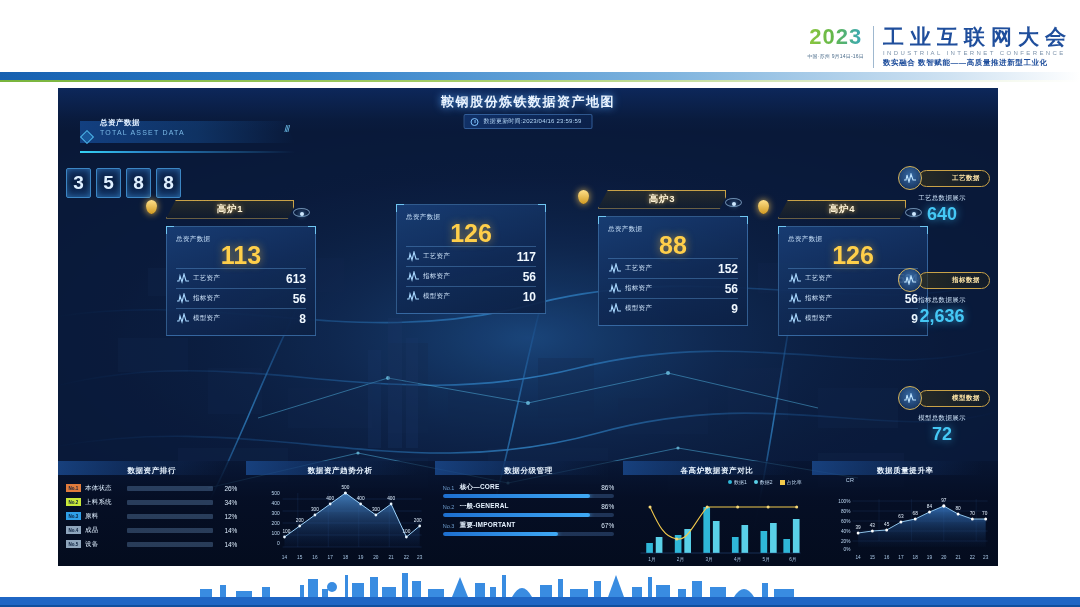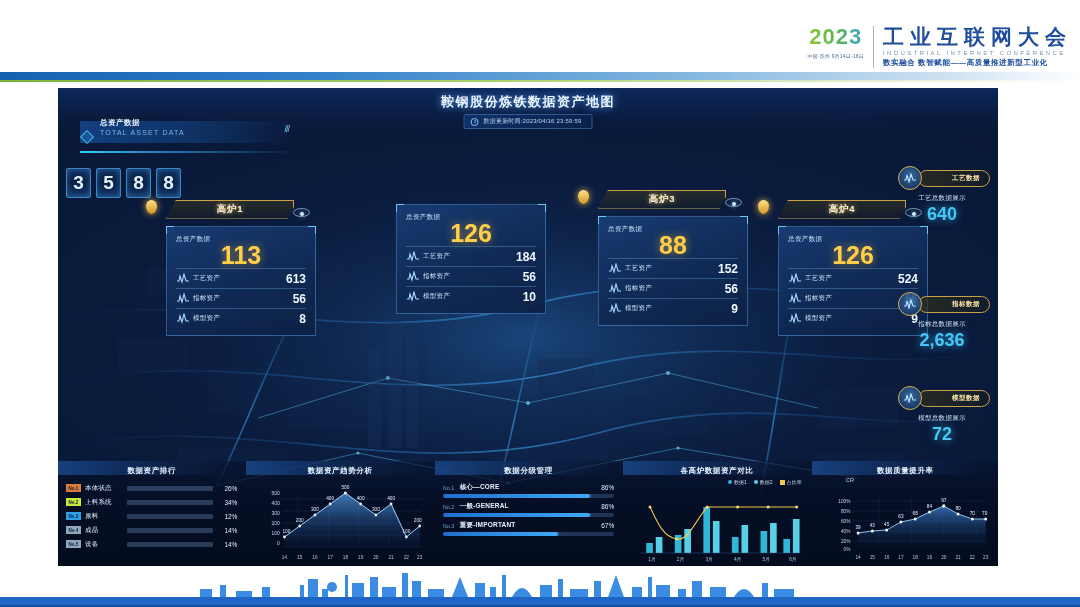--- a/index.html
+++ b/index.html
@@ -345,21 +345,21 @@
 
     <div class="furnace" style="left:338px; top:110px;">
       <div class="fn-card">
         <div class="fn-card-cap">总资产数据</div>
         <div class="fn-total">126</div>
         <div class="fn-row">
           <svg class="fn-wave" viewBox="0 0 14 11">
               <polyline points="1,8 3,8 4,3 6,9 8,1 10,8 13,8" fill="none" stroke="#a9d8ff" stroke-width="1.1"></polyline>
             </svg>
           <span class="fn-row-lab">工艺资产</span>
-          <span class="fn-row-val">184</span>
+          <span class="fn-row-val">117</span>
         </div>
         <div class="fn-row">
           <svg class="fn-wave" viewBox="0 0 14 11">
               <polyline points="1,8 3,8 4,3 6,9 8,1 10,8 13,8" fill="none" stroke="#a9d8ff" stroke-width="1.1"></polyline>
             </svg>
           <span class="fn-row-lab">指标资产</span>
           <span class="fn-row-val">56</span>
         </div>
         <div class="fn-row">
           <svg class="fn-wave" viewBox="0 0 14 11">
@@ -451,21 +451,21 @@
             </svg>
         </span>
         <span class="rmet-pill">
           <span class="rmet-pill-lab">工艺数据</span>
         </span>
       </div>
       <div class="rmet-sub">工艺总数据展示</div>
       <div class="rmet-val">640</div>
     </div>
 
-    <div class="rmet" style="top:204px;">
+    <div class="rmet" style="top:180px;">
       <div class="rmet-badge">
         <span class="rmet-circle">
           <svg width="14" height="10" viewBox="0 0 14 10">
               <polyline points="1,7 3,7 4,2 6,9 8,1 10,7 13,7" fill="none" stroke="#bfe4ff" stroke-width="1.1"></polyline>
             </svg>
         </span>
         <span class="rmet-pill">
           <span class="rmet-pill-lab">指标数据</span>
         </span>
       </div>

